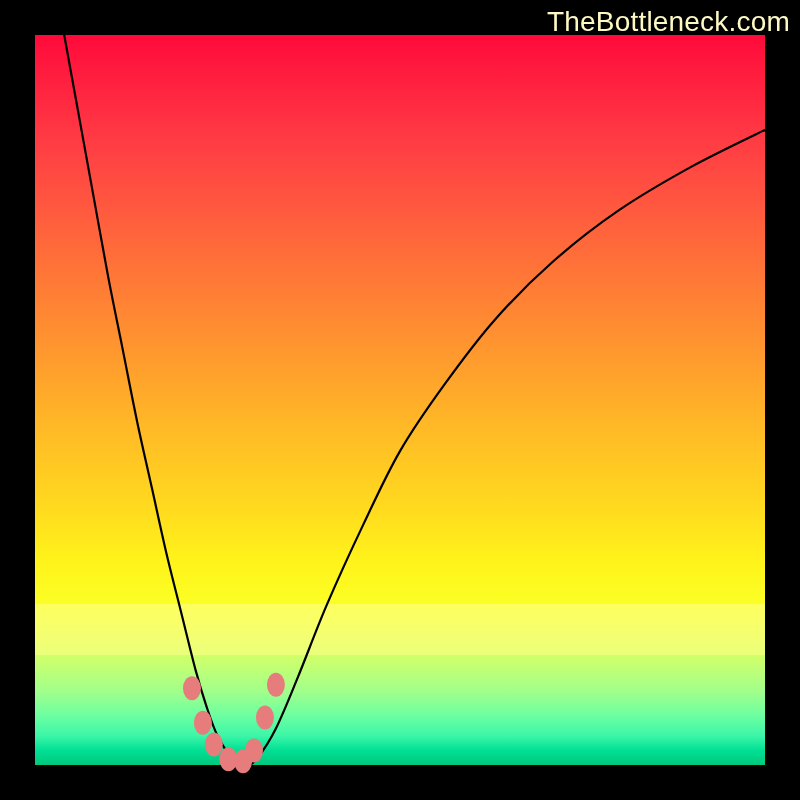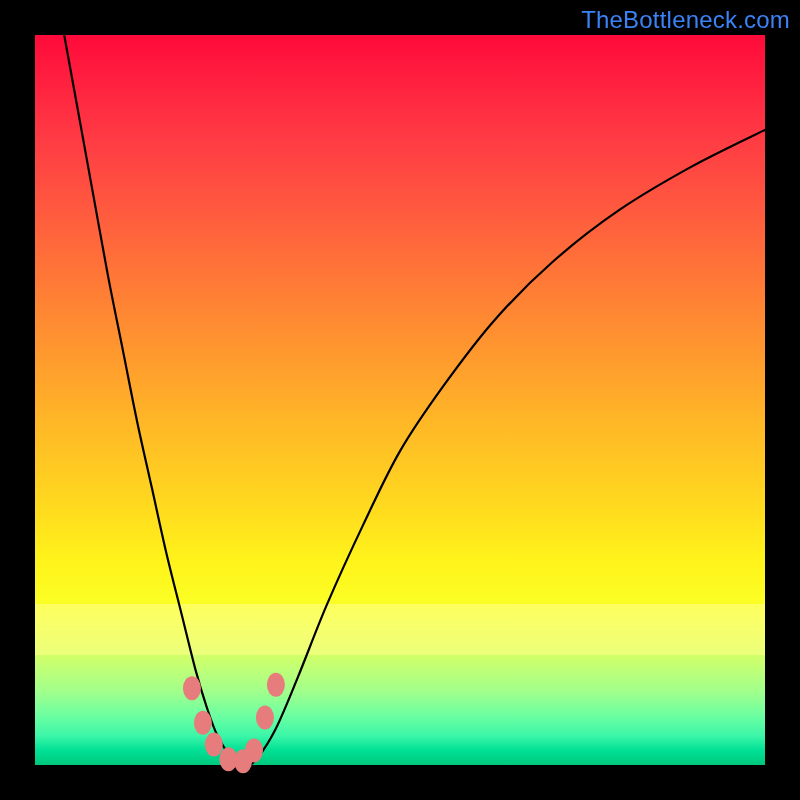--- a/index.html
+++ b/index.html
@@ -49,22 +49,22 @@
   .yellow-band {
     position: absolute;
     left: 0;
     right: 0;
     background: rgba(255,255,140,0.55);
   }
   .watermark {
     position: absolute;
     top: 6px;
     right: 10px;
-    color: #3b82f6;
-    font-size: 24px;
+    color: #fef9c3;
+    font-size: 28px;
     font-weight: 500;
     letter-spacing: 0.2px;
   }
   svg.curve {
     position: absolute;
     left: 0;
     top: 0;
     width: 730px;
     height: 730px;
     overflow: visible;

